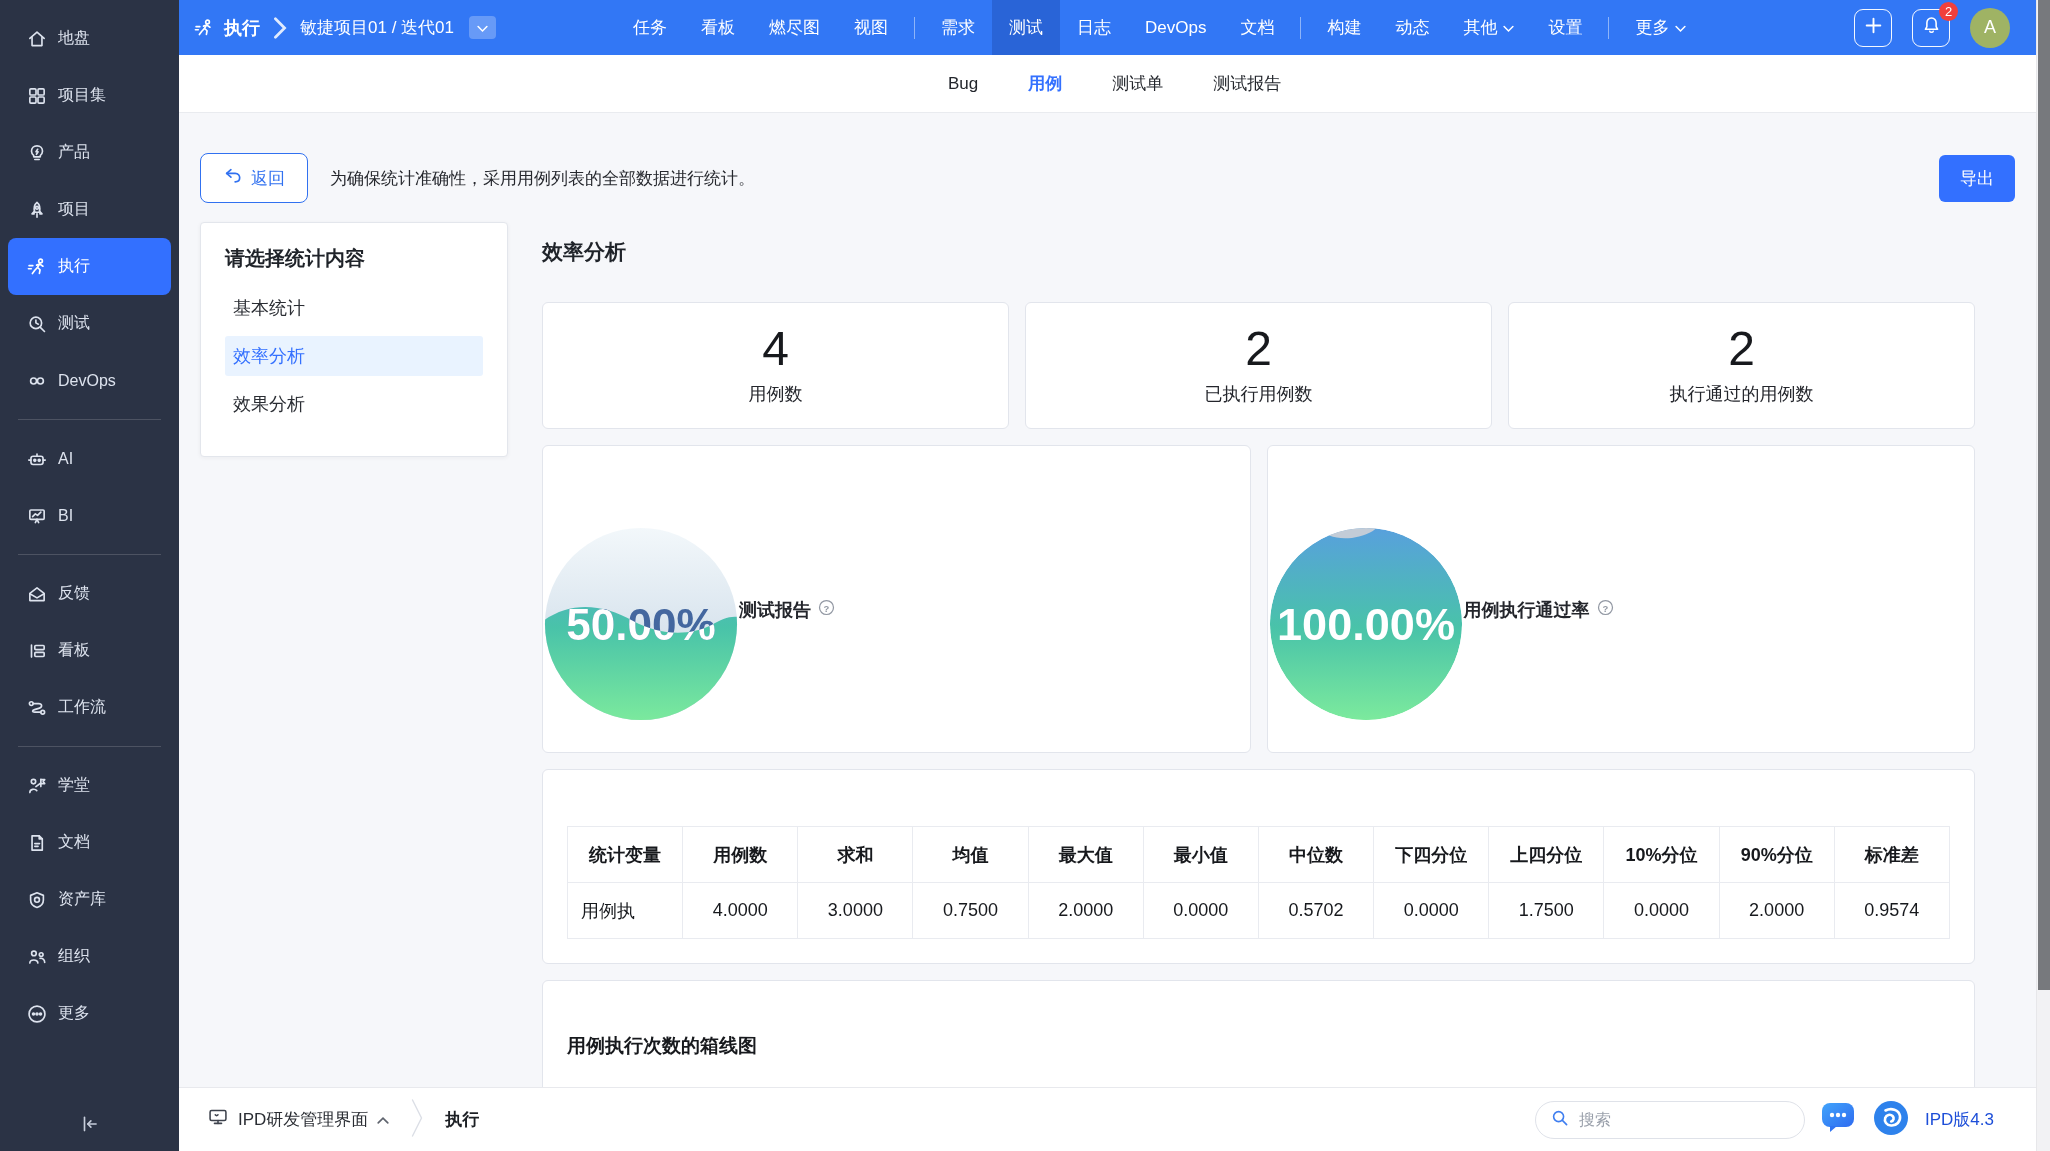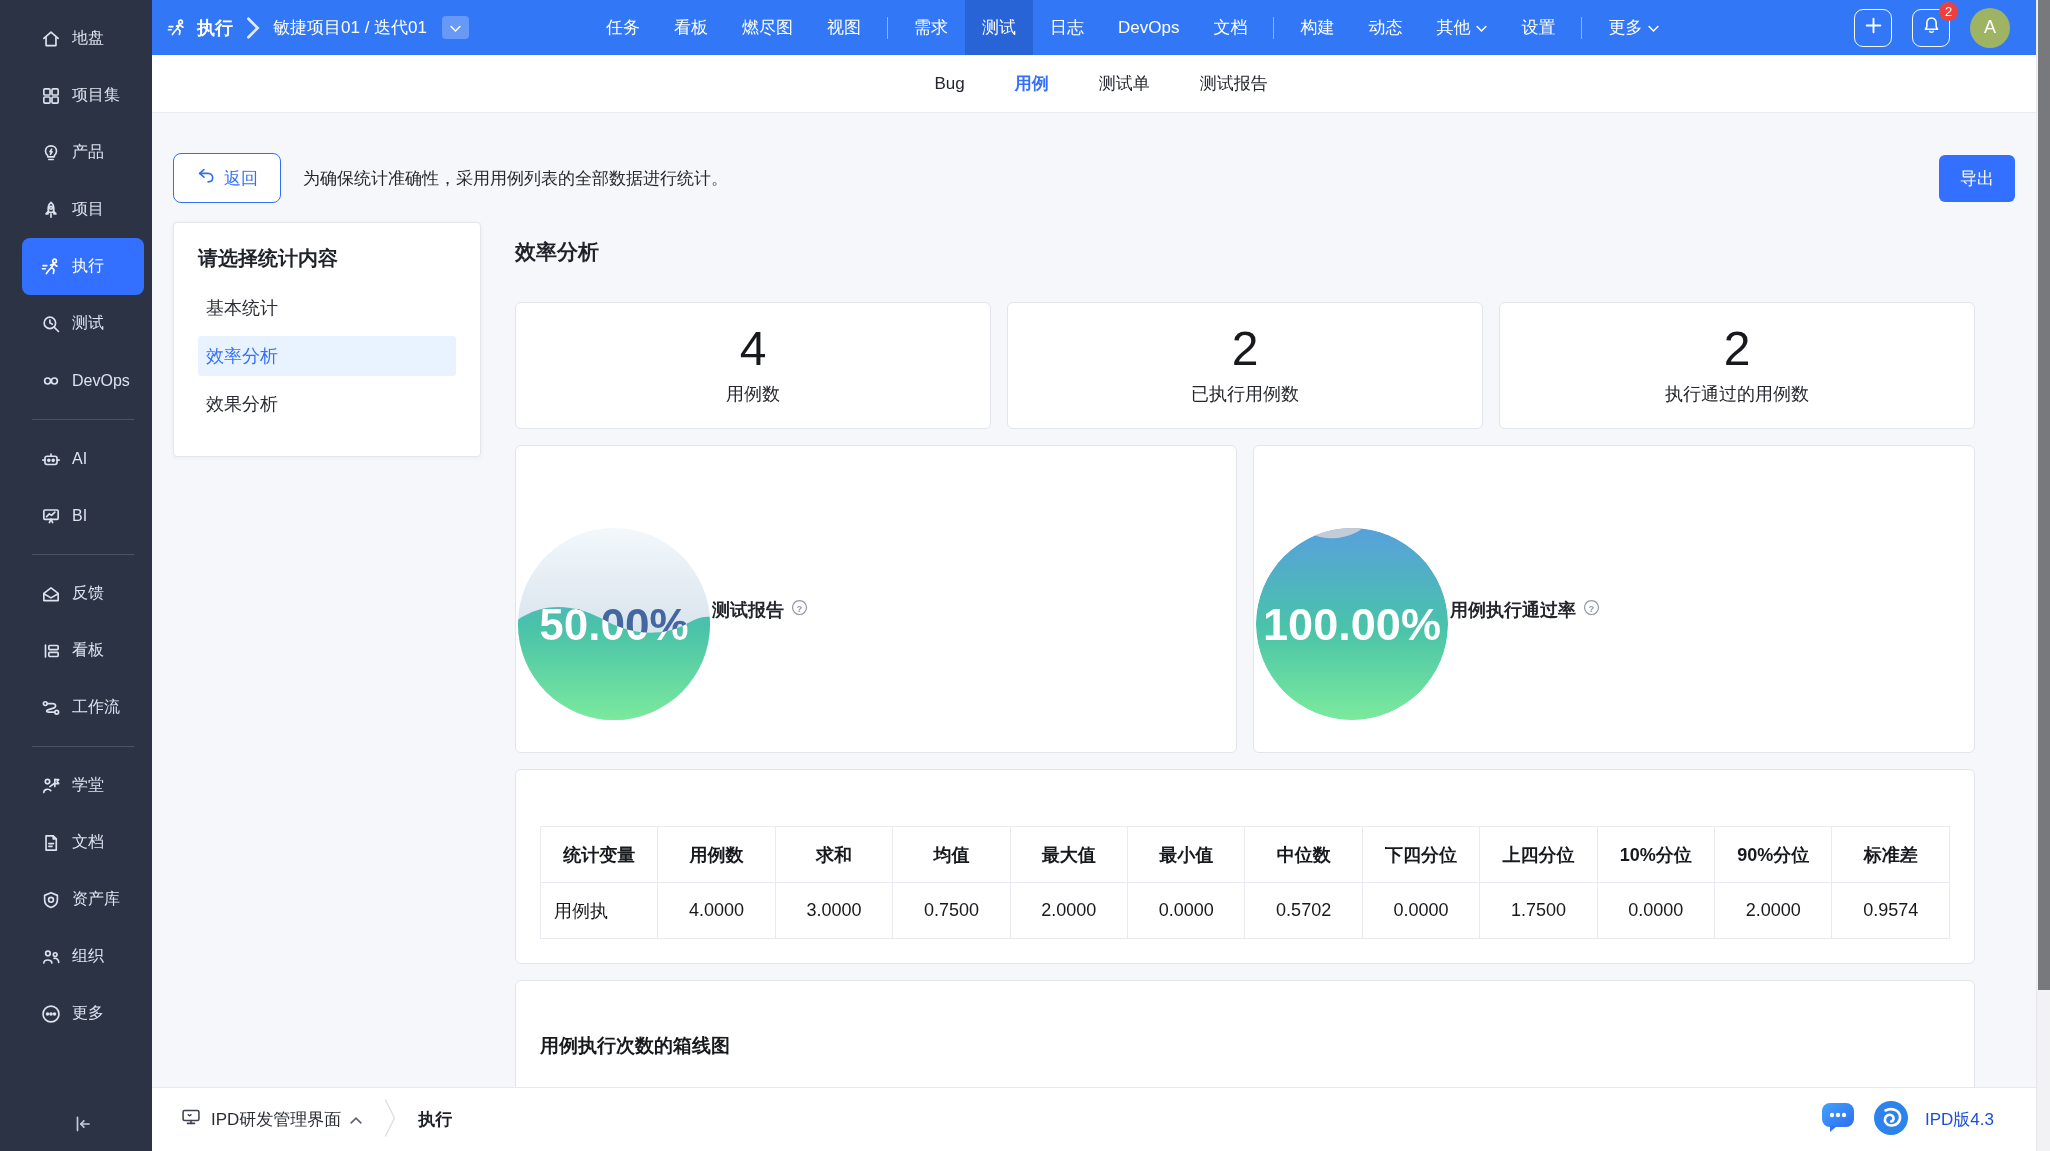--- a/index.html
+++ b/index.html
@@ -1,20 +1,20 @@
 <!DOCTYPE html>
 <html><head>
 <meta charset="utf-8">
 <style>
   * { box-sizing: border-box; margin: 0; padding: 0; font-family: "Liberation Sans", sans-serif; }
   html,body { width:2050px; height:1151px; }
   body { display:flex; background:#fff; overflow:hidden; position:relative; }
 
   
-  .sidebar { width:152px; background:#2b3345; color:#dde3ee; display:flex; flex-direction:column; padding-top:10px; flex-shrink:0;padding-left:14px; }
+  .sidebar { width:179px; background:#2b3345; color:#dde3ee; display:flex; flex-direction:column; padding-top:10px; flex-shrink:0; }
   .side-item { height:57px; display:flex; align-items:center; gap:10px; padding-left:26px; font-size:16px; cursor:pointer; }
   .side-item.active { background:#3370ff; border-radius:8px; margin:0 8px; padding-left:18px; color:#fff; }
   .sicon { width:22px; height:22px; display:flex; align-items:center; justify-content:center; flex-shrink:0; }
   .sicon svg { width:22px; height:22px; }
   .side-divider { height:1px; background:rgba(255,255,255,.16); margin:10px 18px; }
   .side-collapse { margin-top:auto; height:54px; display:flex; align-items:center; justify-content:center; color:#c7cedb; cursor:pointer; }
 
   
   .main-wrap { flex:1; display:flex; flex-direction:column; min-width:0; }
 
@@ -561,20 +561,27 @@
             <path d="M1 5.5 L5 1.5 L9 5.5"></path>
           </svg></span>
     </div>
     <span class="bb-sep">
       <span><svg viewBox="0 0 12 40" width="12" height="40" fill="none" stroke="#dcdfe6" stroke-width="1.4" stroke-linecap="round">
             <path d="M1.5 2 L10.5 20 L1.5 38"></path>
           </svg></span>
     </span>
     <span class="bb-current">执行</span>
     <div class="bb-right">
+      <div class="search-box">
+        <span><svg viewBox="0 0 20 20" width="20" height="20" fill="none" stroke="#3f7ef0" stroke-width="1.6" stroke-linecap="round">
+              <circle cx="8.6" cy="8.6" r="5"></circle>
+              <path d="M12.4 12.4 L16.6 16.6"></path>
+            </svg></span>
+        <input type="text" placeholder="搜索" style="">
+      </div>
       <span><svg viewBox="0 0 36 34" width="36" height="34">
             <defs>
               <linearGradient id="chatg" x1="0" y1="0" x2="1" y2="1">
                 <stop offset="0" stop-color="#41a4fb"></stop>
                 <stop offset="1" stop-color="#2f6bf0"></stop>
               </linearGradient>
             </defs>
             <rect x="1" y="2" width="32" height="24" rx="8" fill="url(#chatg)"></rect>
             <path d="M9 25 L9 31 L16 25 Z" fill="#2f74f2"></path>
             <circle cx="11" cy="14" r="2.2" fill="#fff"></circle>

